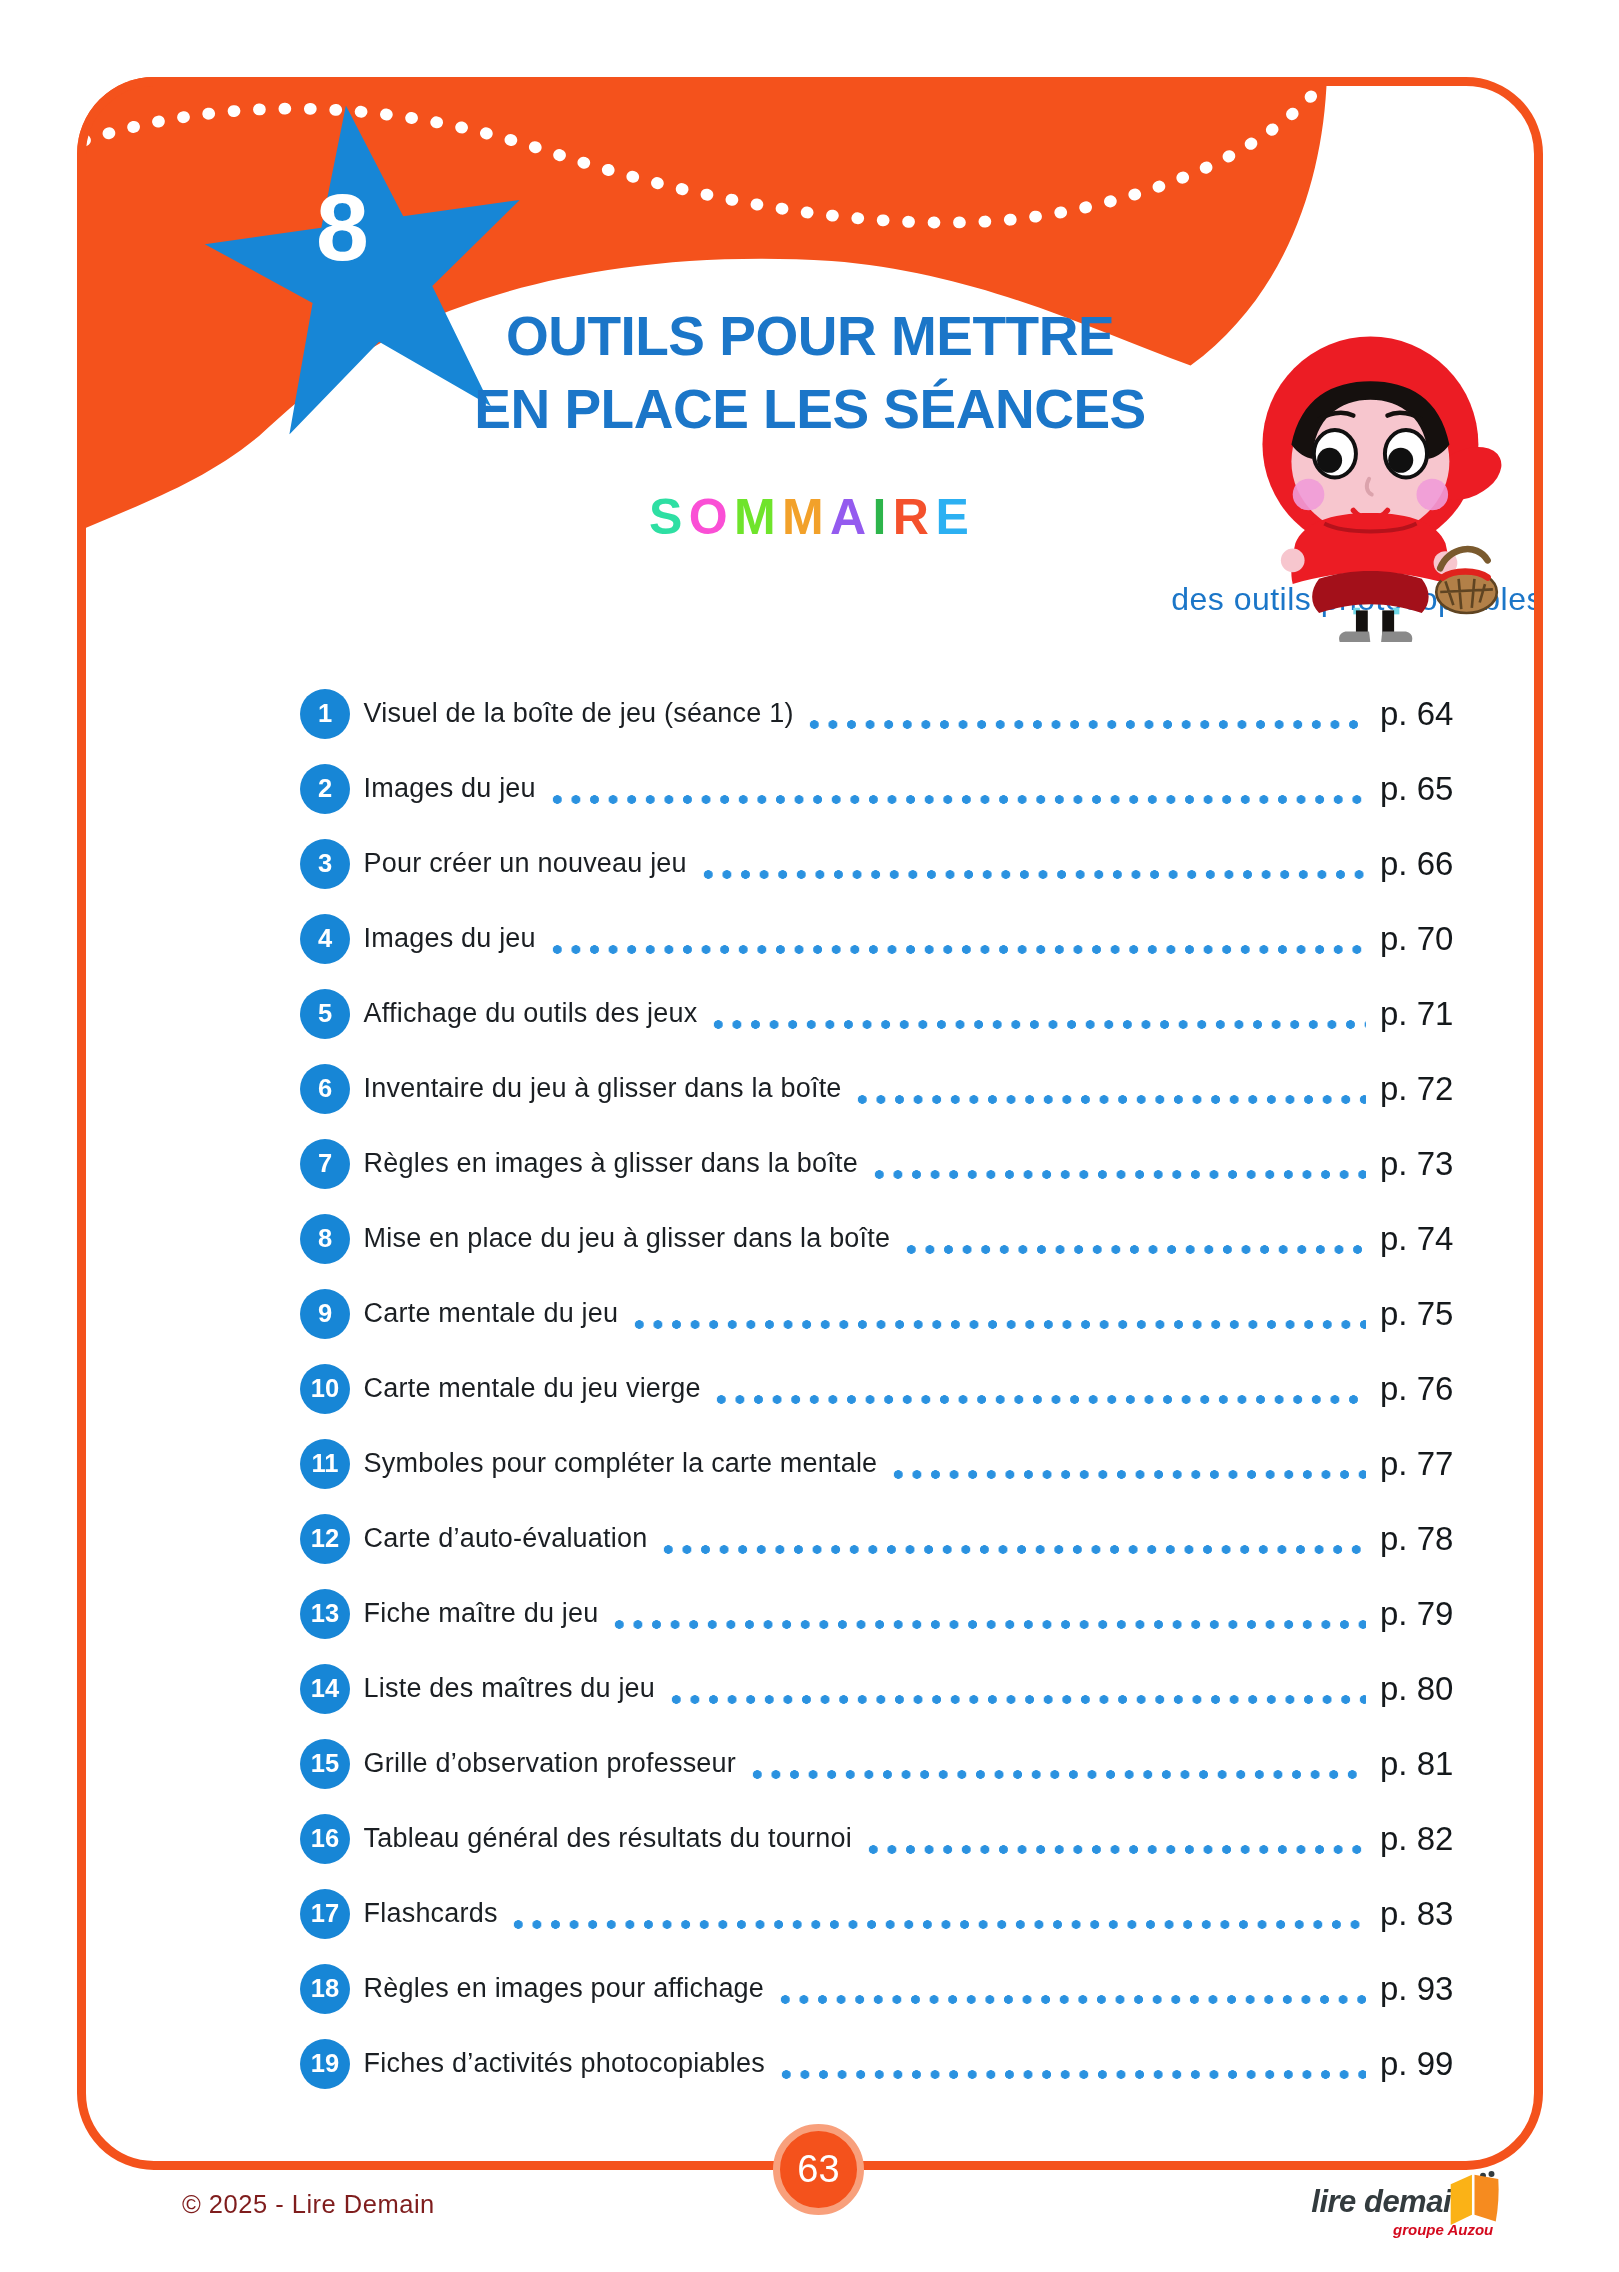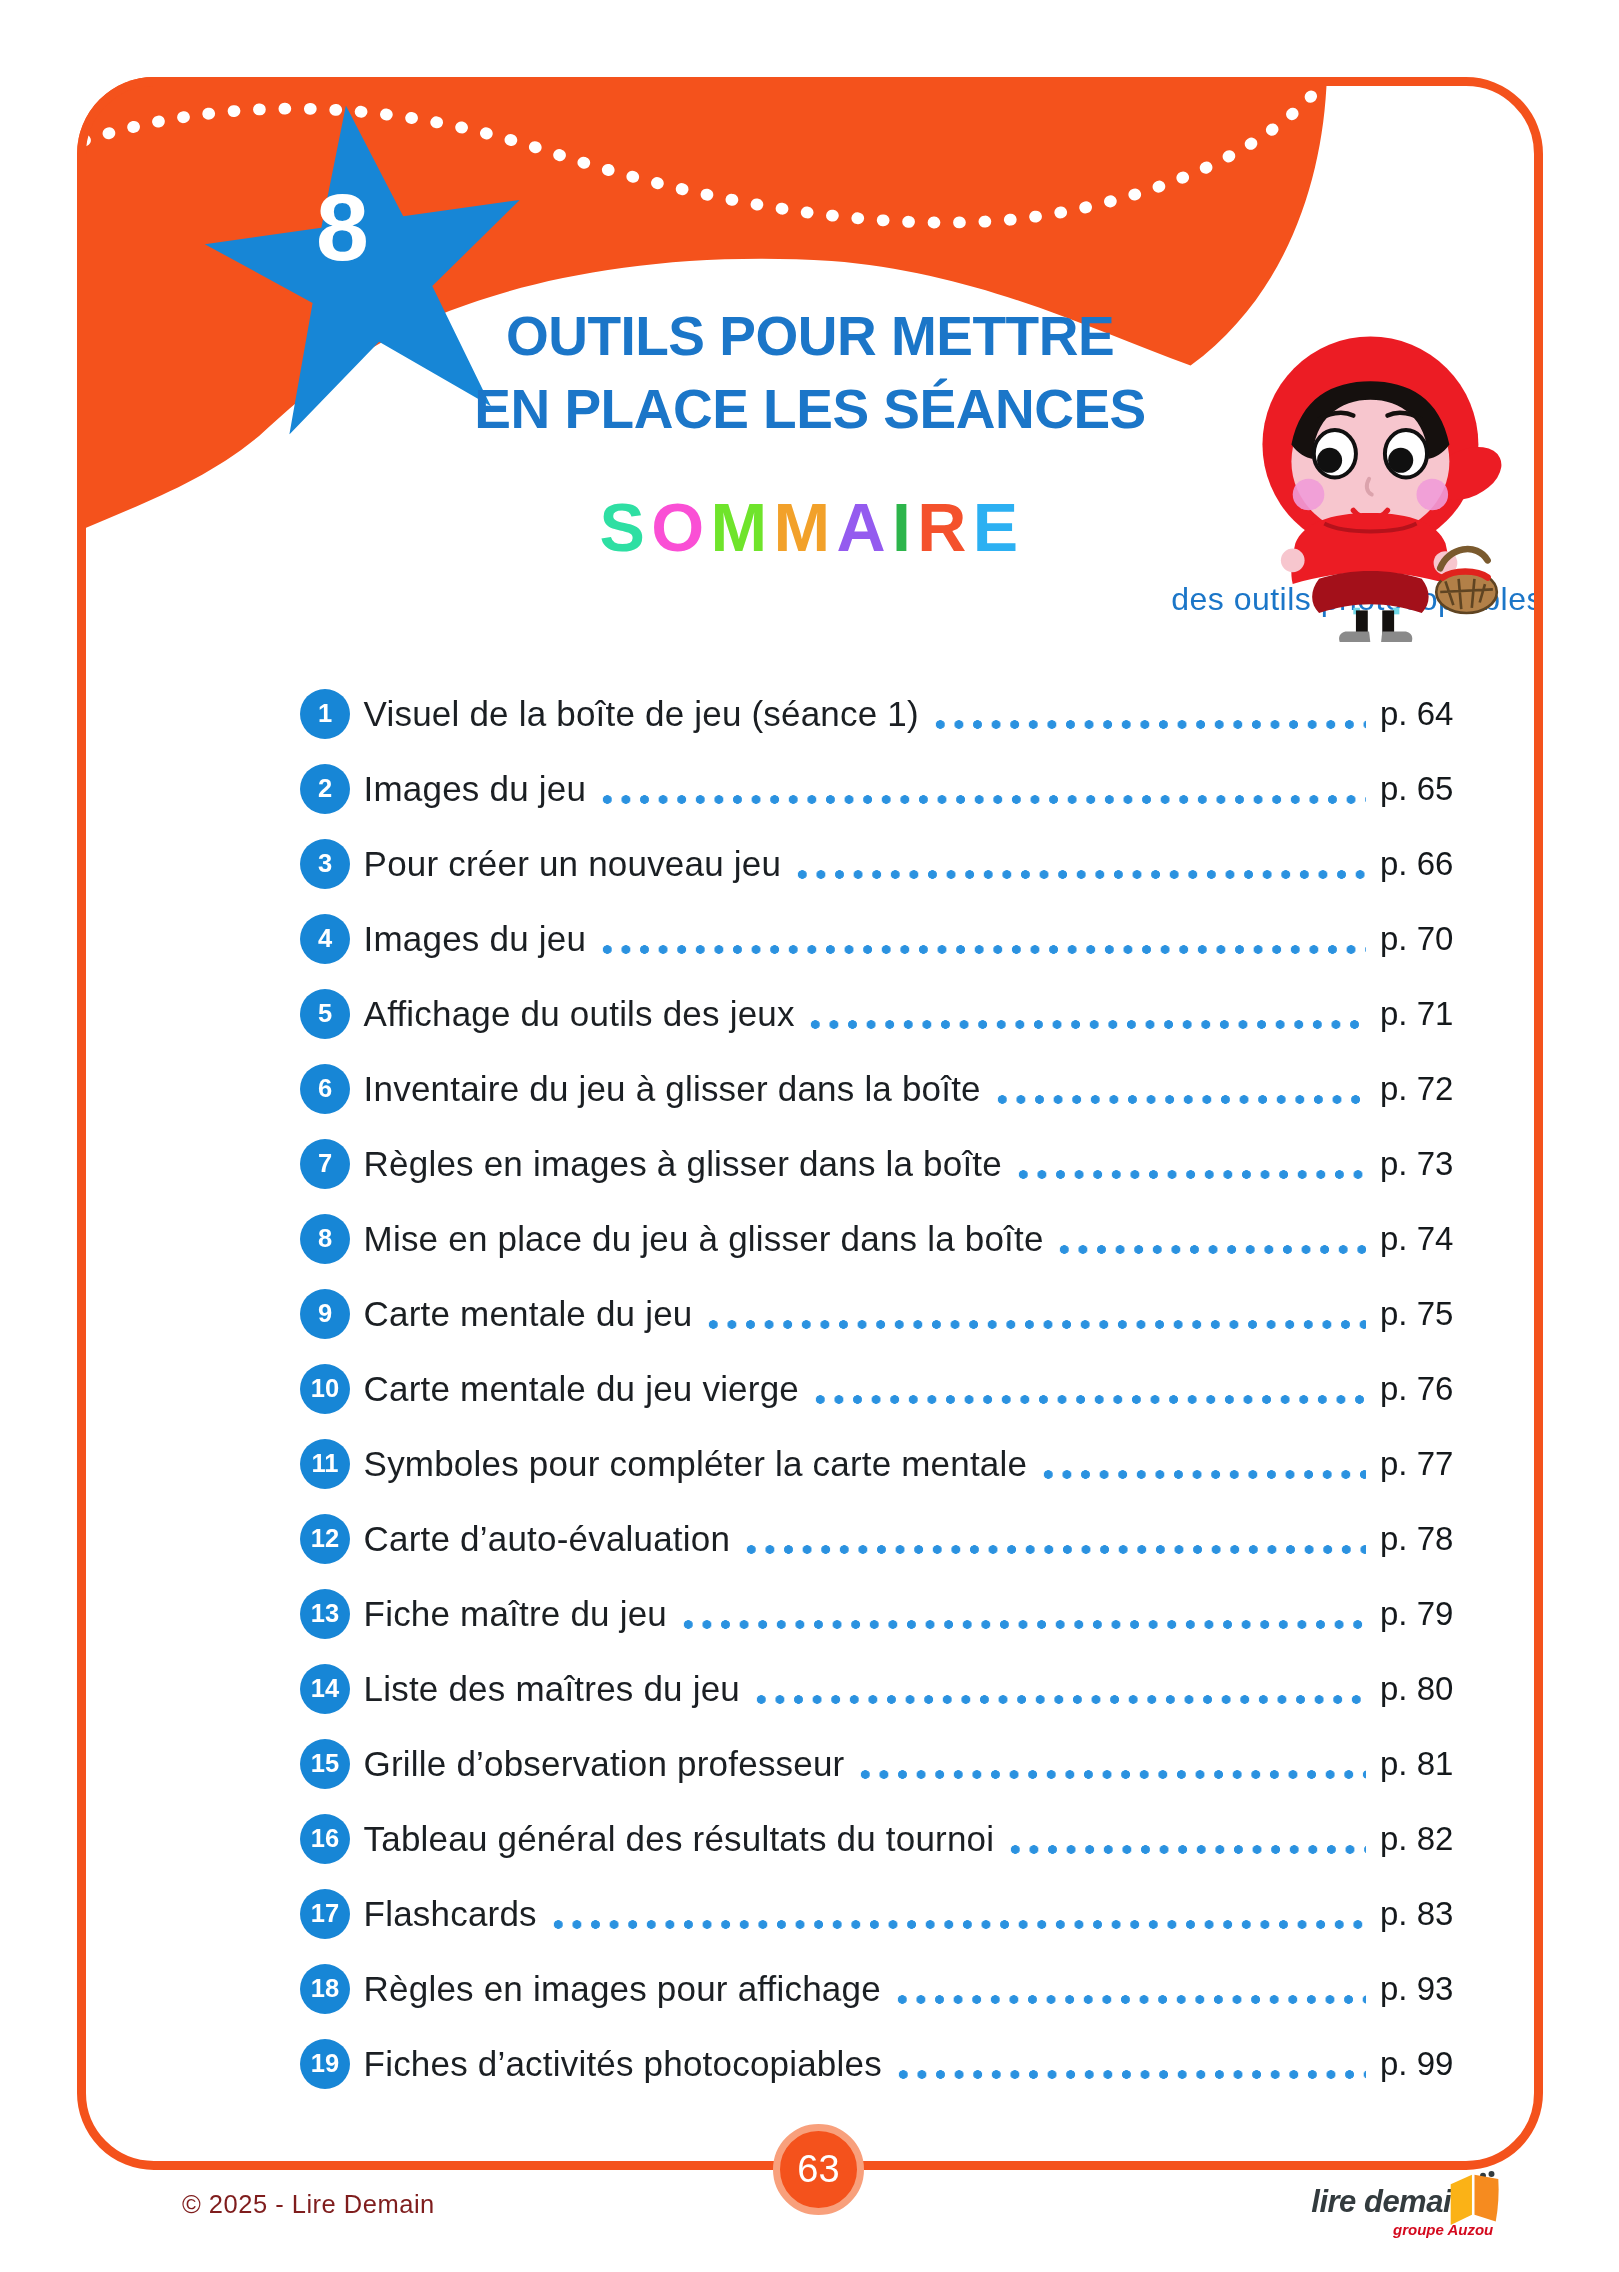--- a/index.html
+++ b/index.html
@@ -22,34 +22,34 @@
   .star-num{position:absolute;left:211px;top:89px;width:109px;height:123px;
             display:flex;align-items:center;justify-content:center;
             color:#fff;font-size:95px;font-weight:700;z-index:2;}
 
   .title{position:absolute;left:0;right:0;top:223px;text-align:center;
          color:var(--title-blue);font-size:55px;font-weight:800;
          line-height:73px;letter-spacing:-0.5px;}
   .title span{display:block;text-align:center;}
 
   .sommaire{position:absolute;left:4px;right:0;top:411px;text-align:center;
-            font-size:68px;font-weight:800;letter-spacing:6.4px;}
+            font-size:50px;font-weight:800;letter-spacing:6.4px;}
   .som-letter{display:inline-block;}
 
   .subtitle{position:absolute;left:0;right:0;top:504px;text-align:right;
             color:var(--title-blue);font-size:32px;font-weight:500;letter-spacing:0.5px;}
 
   .rrh{position:absolute;left:1168px;top:249px;}
 
   .toc{position:absolute;left:223px;top:599px;width:1164px;}
   .toc-row{display:flex;align-items:center;height:75px;}
   .toc-badge{flex:0 0 auto;width:50px;height:50px;border-radius:50%;
              background:var(--badge-blue);color:#fff;font-size:25.5px;font-weight:700;
              display:flex;align-items:center;justify-content:center;margin-right:13.6px;}
-  .toc-label{white-space:nowrap;color:var(--text-dark);font-size:35px;font-weight:400;
+  .toc-label{white-space:nowrap;color:var(--text-dark);font-size:27px;font-weight:400;
              letter-spacing:0.2px;}
   .toc-leader{flex:1 1 auto;height:9.5px;margin:22px 13.6px 0 11.8px;
               background-image:radial-gradient(circle closest-side,var(--dot-blue) 90%,transparent 100%);
               background-size:18.6px 9.5px;background-repeat:repeat-x;background-position:left center;}
   .toc-page{white-space:nowrap;color:#15191C;font-size:33px;font-weight:400;
             min-width:84px;text-align:left;}
 
   .copyright{position:absolute;left:182px;top:2190px;font-size:25.5px;color:#7f1d1d;
              letter-spacing:0.5px;z-index:5;}
 

